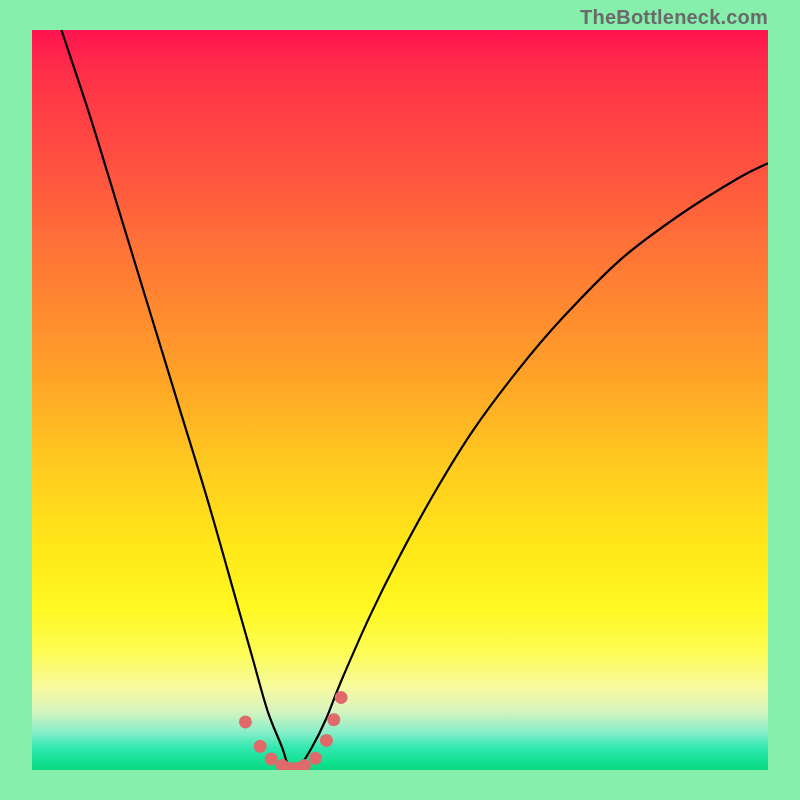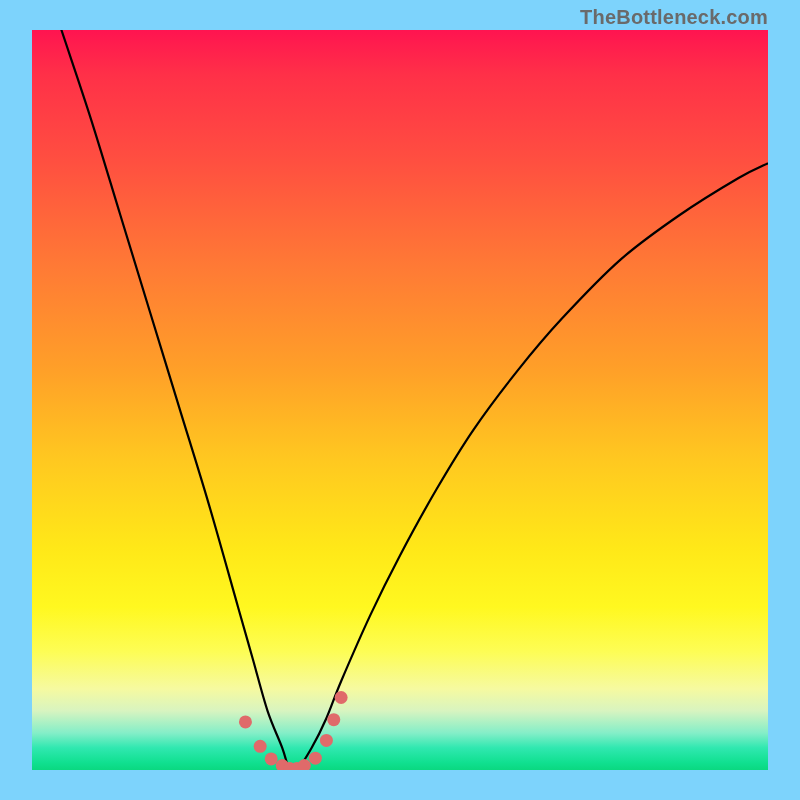--- a/index.html
+++ b/index.html
@@ -9,21 +9,21 @@
     height: 800px;
     background: #000;
     overflow: hidden;
   }
   .frame {
     position: absolute;
     top: 0;
     left: 0;
     width: 800px;
     height: 800px;
-    background: #7dd3fc;
+    background: #86efac;
   }
   .plot-area {
     position: absolute;
     background: linear-gradient(to bottom,
       #ff1450 0%,
       #ff3048 6%,
       #ff5040 18%,
       #ff7a35 32%,
       #ffa028 46%,
       #ffc820 58%,

